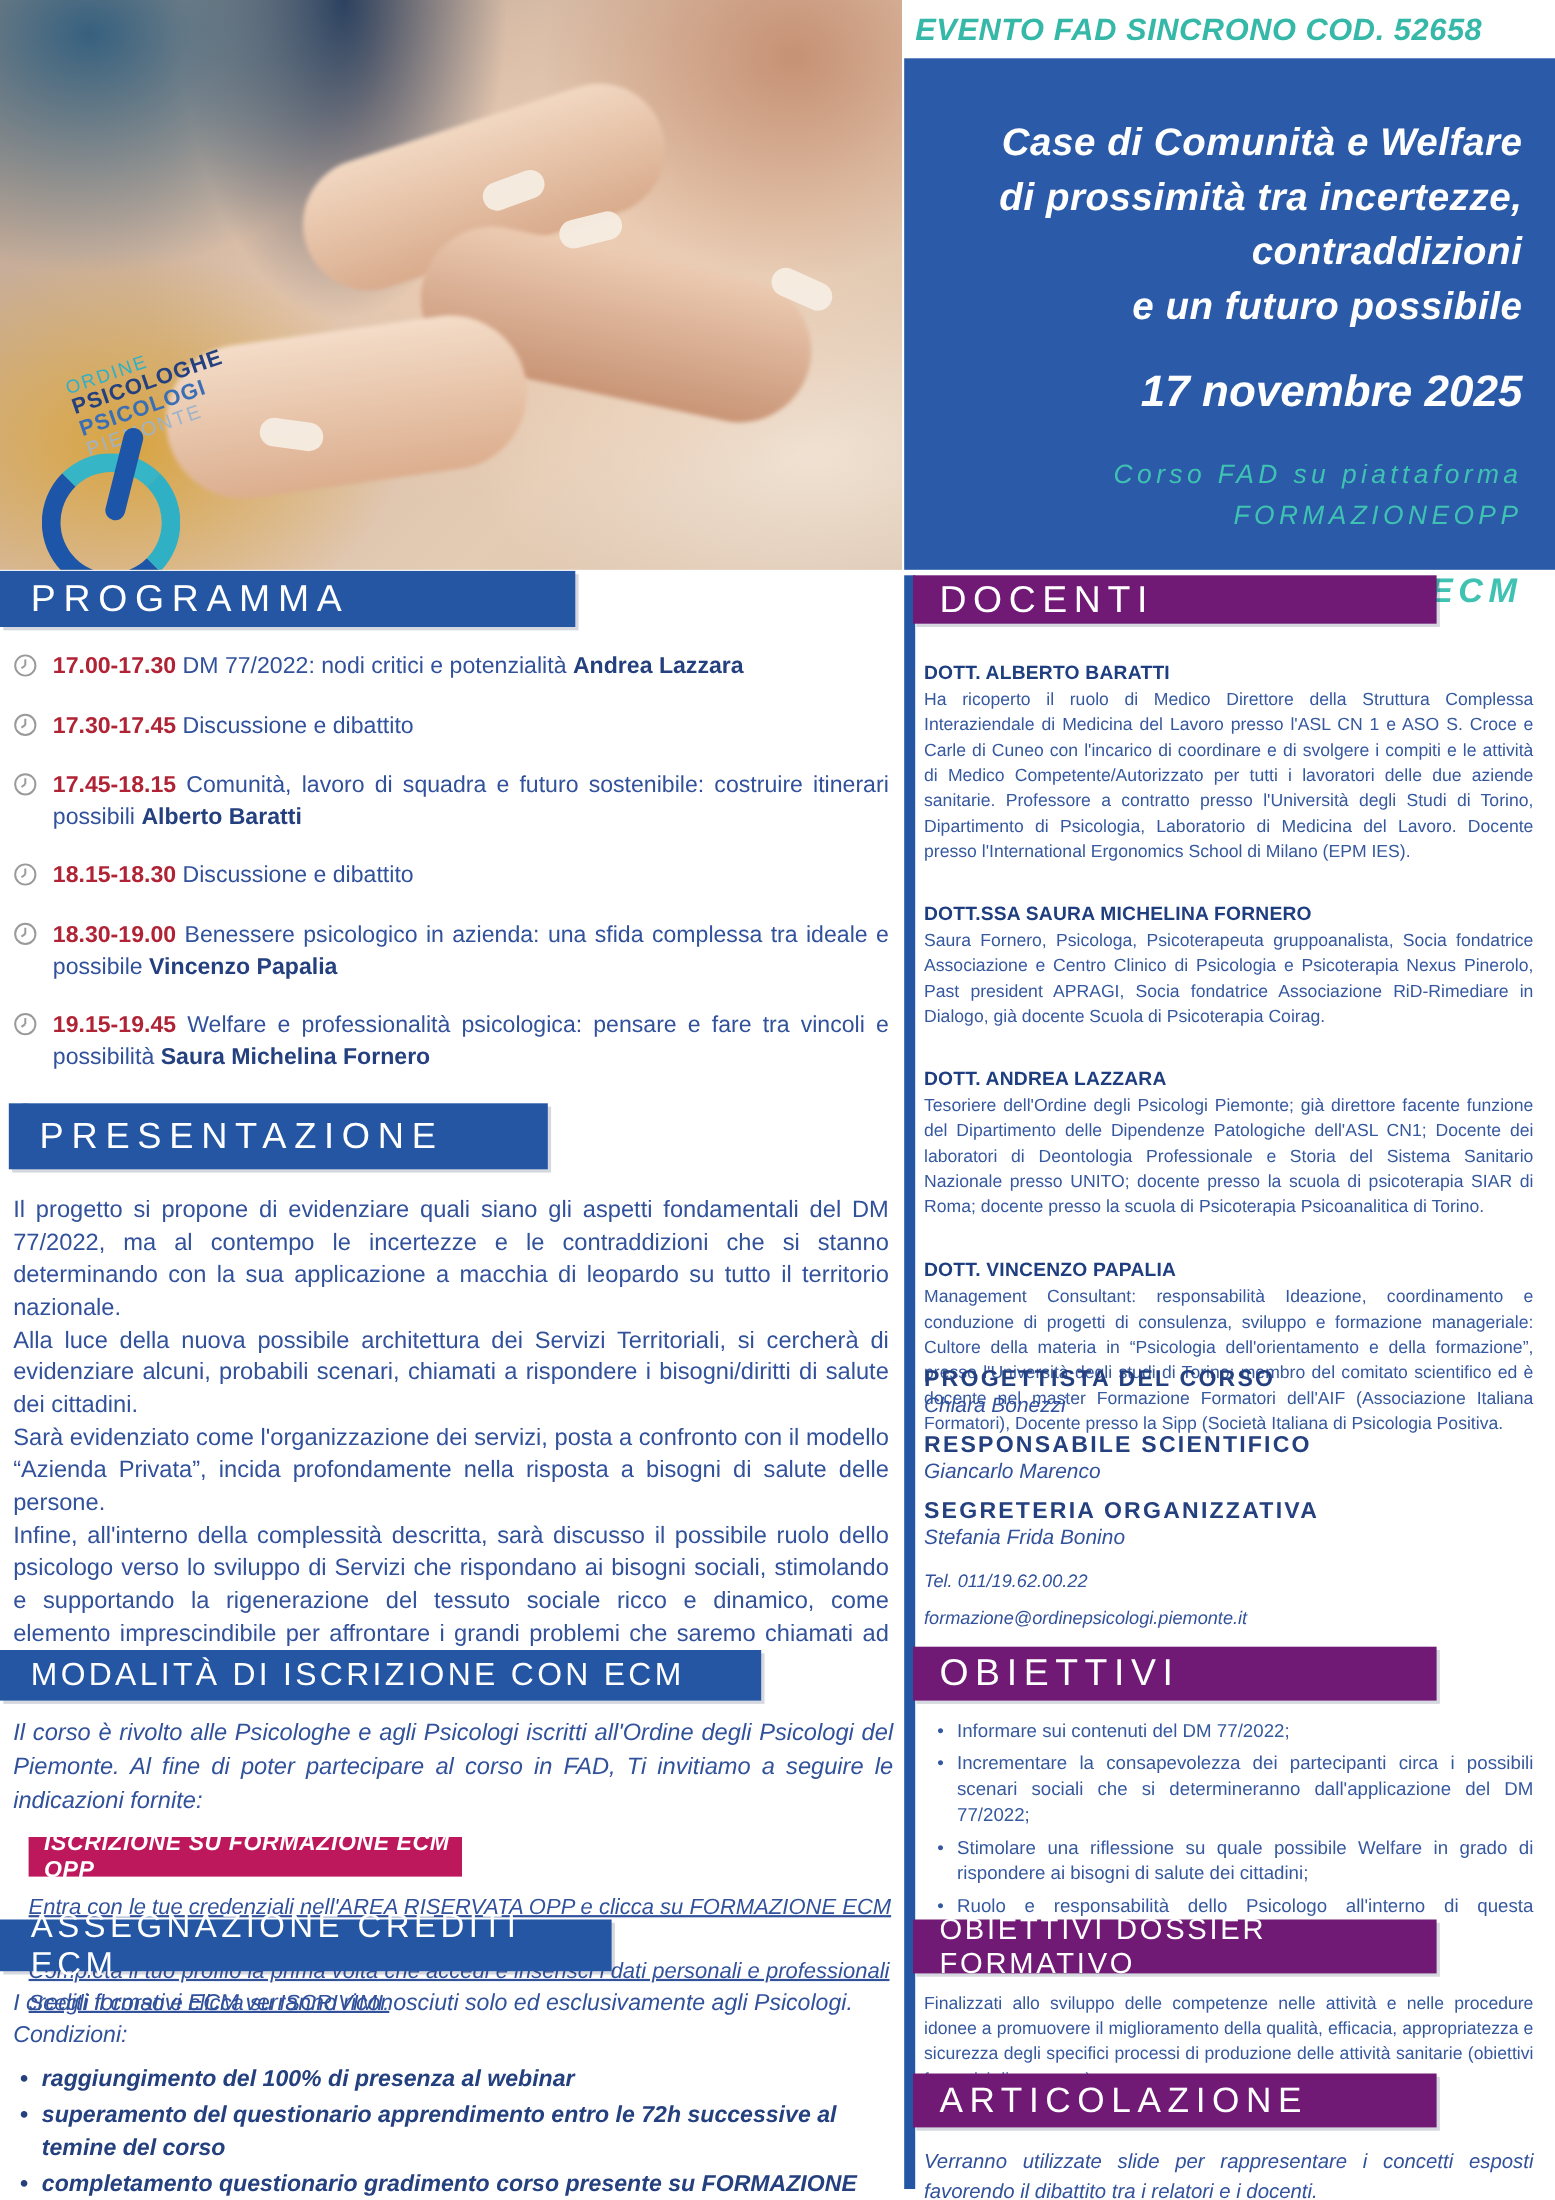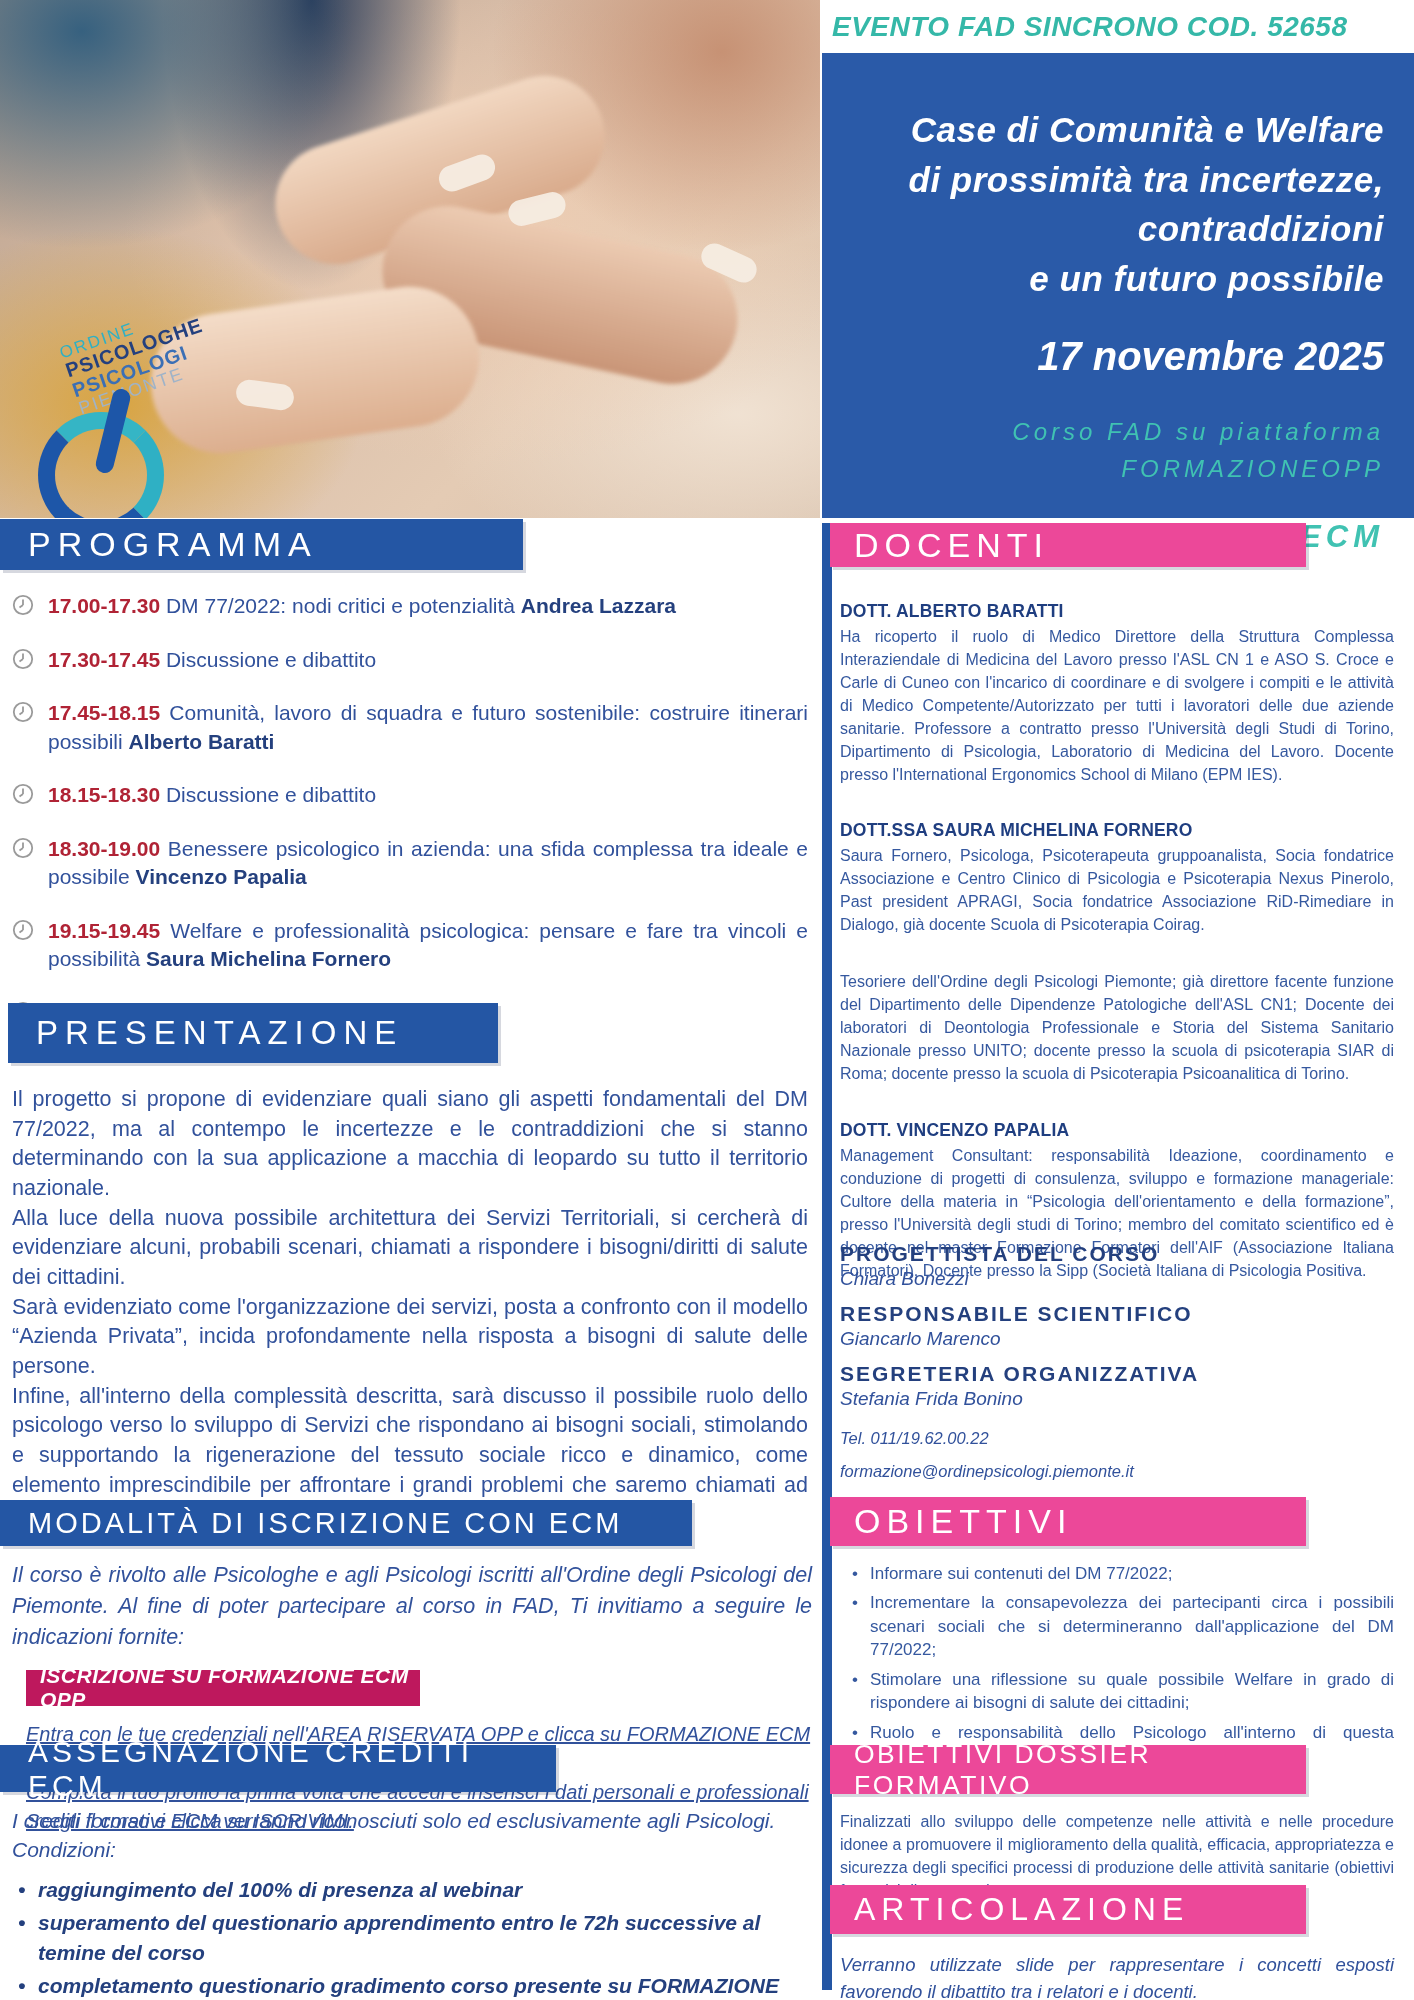--- a/index.html
+++ b/index.html
@@ -51,21 +51,21 @@
   .hero{height:465px;background:#2a5aa8;box-sizing:border-box;
     padding:52px 30px 0 24px;text-align:right;color:#fff;}
   .hero-title{font-size:35px;line-height:1.42;font-weight:700;font-style:italic;letter-spacing:.5px;}
   .hero-date{font-size:40px;font-weight:700;font-style:italic;margin-top:30px;}
   .hero-platform{margin-top:34px;color:#40c2b2;font-style:italic;font-size:24px;letter-spacing:4px;line-height:1.55;}
   .hero-credits{margin-top:32px;color:#40c2b2;font-style:italic;font-weight:700;font-size:31px;letter-spacing:5px;}
   
   .bar{box-sizing:border-box;color:#fff;display:flex;align-items:center;
     letter-spacing:7px;font-weight:400;box-shadow:3px 3px 0 rgba(30,40,80,.18);}
   .bar-left{background:#2456a4;padding-left:28px;}
-  .bar-right{background:#ec4899;padding-left:24px;}
+  .bar-right{background:#701a75;padding-left:24px;}
   
   .left-col{position:absolute;left:0;top:519px;width:822px;height:1481px;}
   .sec{position:absolute;left:0;width:100%;}
   .bar.programma{height:51px;width:523px;font-size:34px;}
   .prog-list{padding:22px 10px 0 12px;}
   .prog-item{display:flex;gap:14px;margin-bottom:25px;align-items:flex-start;}
   .prog-item .clock{flex:0 0 22px;margin-top:2px;}
   .prog-text{font-size:21px;color:#31519b;line-height:1.36;text-align:justify;max-width:760px;}
   .prog-time{color:#b02335;font-weight:700;}
   .speaker{font-weight:700;color:#24407e;}
@@ -328,20 +328,21 @@
           <h4>DOTT. ALBERTO BARATTI</h4>
           <p>Ha ricoperto il ruolo di Medico Direttore della Struttura Complessa Interaziendale di Medicina del Lavoro presso l'ASL CN 1 e ASO S. Croce e Carle di Cuneo con l'incarico di coordinare e di svolgere i compiti e le attività di Medico Competente/Autorizzato per tutti i lavoratori delle due aziende sanitarie. Professore a contratto presso l'Università degli Studi di Torino, Dipartimento di Psicologia, Laboratorio di Medicina del Lavoro. Docente presso l'International Ergonomics School di Milano (EPM IES).</p>
         </div>
 
         <div class="bio">
           <h4>DOTT.SSA SAURA MICHELINA FORNERO</h4>
           <p>Saura Fornero, Psicologa, Psicoterapeuta gruppoanalista, Socia fondatrice Associazione e Centro Clinico di Psicologia e Psicoterapia Nexus Pinerolo, Past president APRAGI, Socia fondatrice Associazione RiD-Rimediare in Dialogo, già docente Scuola di Psicoterapia Coirag.</p>
         </div>
 
         <div class="bio">
+          <h4>DOTT. ANDREA LAZZARA</h4>
           <p>Tesoriere dell'Ordine degli Psicologi Piemonte; già direttore facente funzione del Dipartimento delle Dipendenze Patologiche dell'ASL CN1; Docente dei laboratori di Deontologia Professionale e Storia del Sistema Sanitario Nazionale presso UNITO; docente presso la scuola di psicoterapia SIAR di Roma; docente presso la scuola di Psicoterapia Psicoanalitica di Torino.</p>
         </div>
 
         <div class="bio">
           <h4>DOTT. VINCENZO PAPALIA</h4>
           <p>Management Consultant: responsabilità Ideazione, coordinamento e conduzione di progetti di consulenza, sviluppo e formazione manageriale: Cultore della materia in “Psicologia dell'orientamento e della formazione”, presso l'Università degli studi di Torino; membro del comitato scientifico ed è docente nel master Formazione Formatori dell'AIF (Associazione Italiana Formatori), Docente presso la Sipp (Società Italiana di Psicologia Positiva.</p>
         </div>
       </div>
   </div>
 

